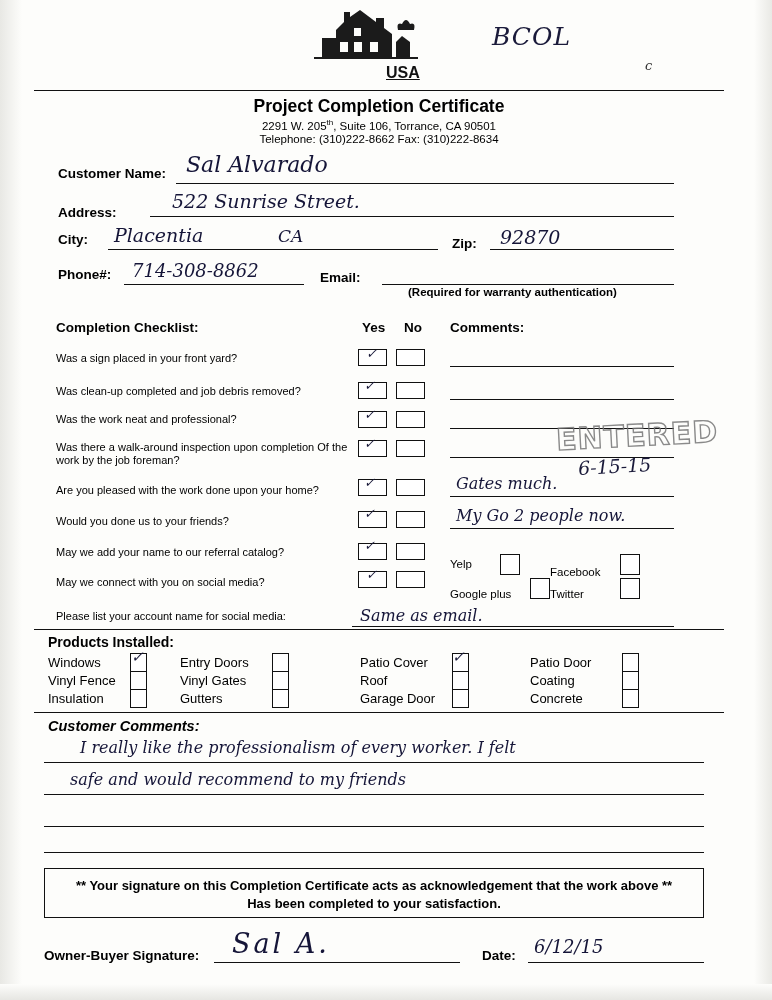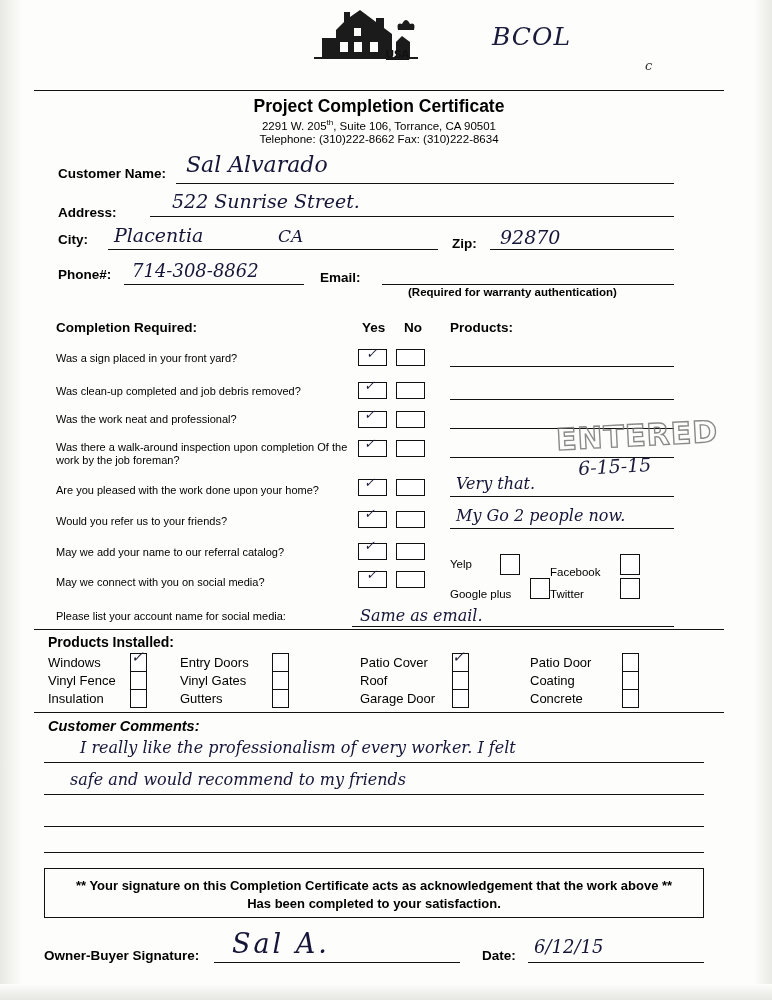--- a/index.html
+++ b/index.html
@@ -56,23 +56,23 @@
     width: 126px;
     text-align: center;
     font-family: "DejaVu Serif", serif;
     font-style: italic;
     font-weight: bold;
     font-size: 21px;
     color: #111;
     letter-spacing: -0.5px;
   }
   .logo-usa {
-    position: absolute; left: 86px; top: 40px;
+    position: absolute; left: 86px; top: 56px;
     font-family: "Liberation Sans", sans-serif;
-    font-size: 11px;
+    font-size: 16px;
     font-weight: bold;
     color: #111;
     text-decoration: underline;
   }
 
   .note-bcol {
     position: absolute;
     left: 492px; top: 22px;
     font-family: "DejaVu Serif", serif;
     font-size: 25px;
@@ -335,24 +335,24 @@
   <div class="hw" style="left:500px; top:226px; font-size:19px;">92870</div>
 
   <div class="lbl" style="left:58px; top:267px;">Phone#:</div>
   <div class="line" style="left:124px; top:284px; width:180px;"></div>
   <div class="hw" style="left:132px; top:260px; font-size:18px;">714-308-8862</div>
   <div class="lbl" style="left:320px; top:270px;">Email:</div>
   <div class="line" style="left:382px; top:284px; width:292px;"></div>
   <div class="hw" style="left:392px; top:258px; font-size:17px; color:#8a8a96;"></div>
   <div class="warranty-note">(Required for warranty authentication)</div>
 
-  <div class="sec-hd" style="left:56px; top:320px;">Completion Required:</div>
+  <div class="sec-hd" style="left:56px; top:320px;">Completion Checklist:</div>
   <div class="sec-hd" style="left:362px; top:320px;">Yes</div>
   <div class="sec-hd" style="left:404px; top:320px;">No</div>
-  <div class="sec-hd" style="left:450px; top:320px;">Products:</div>
+  <div class="sec-hd" style="left:450px; top:320px;">Comments:</div>
 
   <div class="q" style="left:56px; top:352px; width:300px;">Was a sign placed in your front yard?</div>
   <div class="box" style="left:358px; top:349px;"></div>
   <div class="tick" style="left:366px; top:346px;">✓</div>
   <div class="box" style="left:396px; top:349px;"></div>
   <div class="cline" style="left:450px; top:366px;"></div>
   <div class="hw" style="left:456px; top:348px; font-size:15px;"></div>
 
   <div class="q" style="left:56px; top:385px; width:300px;">Was clean-up completed and job debris removed?</div>
   <div class="box" style="left:358px; top:382px;"></div>
@@ -372,23 +372,23 @@
   <div class="tick" style="left:364px; top:436px;">✓</div>
   <div class="box" style="left:396px; top:440px;"></div>
   <div class="cline" style="left:450px; top:457px;"></div>
   <div class="hw" style="left:456px; top:438px; font-size:15px;"></div>
 
   <div class="q" style="left:56px; top:484px; width:300px;">Are you pleased with the work done upon your home?</div>
   <div class="box" style="left:358px; top:479px;"></div>
   <div class="tick" style="left:364px; top:475px;">✓</div>
   <div class="box" style="left:396px; top:479px;"></div>
   <div class="cline" style="left:450px; top:496px;"></div>
-  <div class="hw" style="left:456px; top:474px; font-size:16px;">Very that.</div>
-
-  <div class="q" style="left:56px; top:515px; width:300px;">Would you refer us to your friends?</div>
+  <div class="hw" style="left:456px; top:474px; font-size:16px;">Gates much.</div>
+
+  <div class="q" style="left:56px; top:515px; width:300px;">Would you done us to your friends?</div>
   <div class="box" style="left:358px; top:511px;"></div>
   <div class="tick" style="left:364px; top:506px;">✓</div>
   <div class="box" style="left:396px; top:511px;"></div>
   <div class="cline" style="left:450px; top:528px;"></div>
   <div class="hw" style="left:456px; top:506px; font-size:16px;">My Go 2 people now.</div>
 
   <div class="q" style="left:56px; top:546px; width:300px;">May we add your name to our referral catalog?</div>
   <div class="box" style="left:358px; top:543px;"></div>
   <div class="tick" style="left:364px; top:538px;">✓</div>
   <div class="box" style="left:396px; top:543px;"></div>

